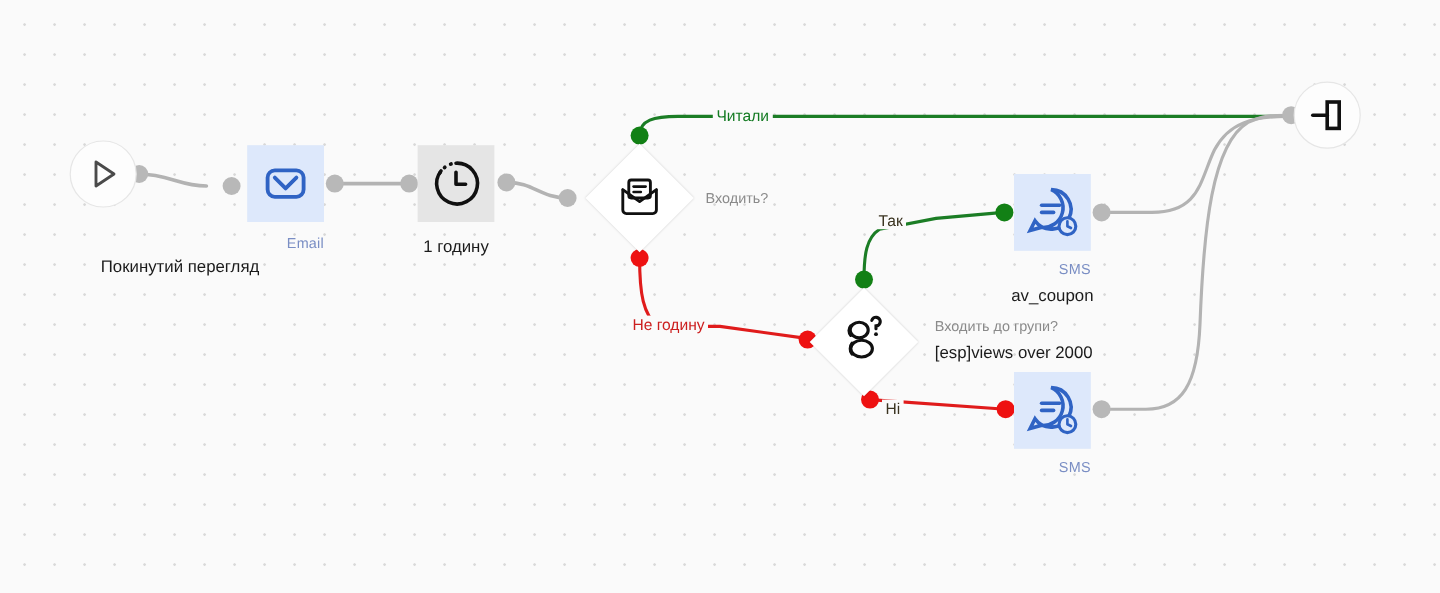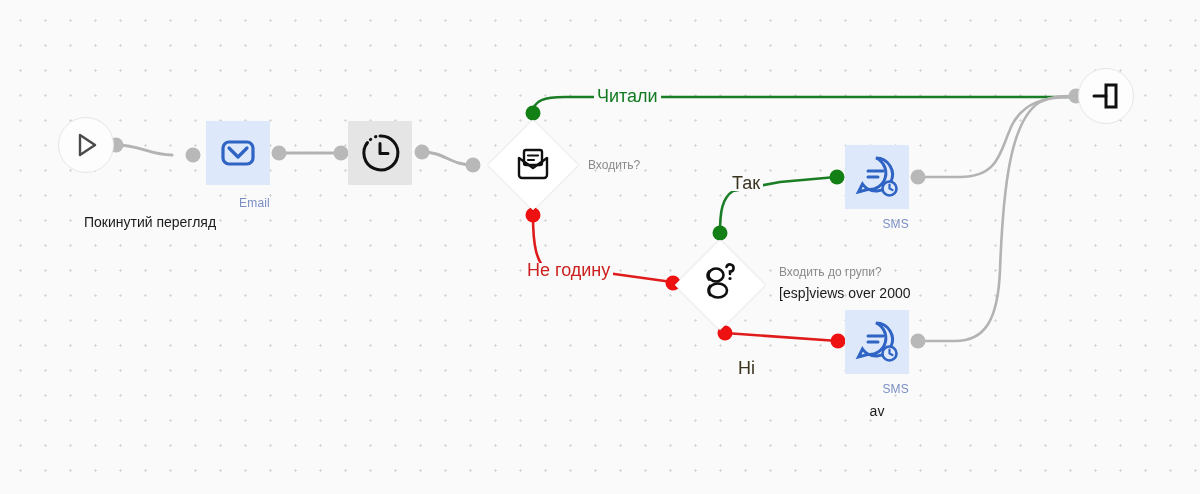--- a/index.html
+++ b/index.html
@@ -92,21 +92,21 @@
     white-space: nowrap;
   }
   .cond-value {
     position: absolute;
     font-size: 14px;
     color: #1b1b1b;
     white-space: nowrap;
   }
   .edge-label {
     position: absolute;
-    font-size: 18px;
+    font-size: 13px;
     white-space: nowrap;
     background: #fafafa;
     padding: 0 3px;
     line-height: 15px;
     text-align: center;
   }
   .edge-label.green { color: #127a21; }
   .edge-label.red   { color: #cc1f1f; }
   .edge-label.dark  { color: #3a3320; }
   
@@ -177,20 +177,21 @@
   <div class="node-type-label" style="left:206px; top:196px; width:64px;">Email</div>
   <div class="node-name-label" style="left:-30px; top:214px; width:360px;">Покинутий перегляд</div>
 
   <div class="node square-node gray" style="left:348px; top:121px;">
     <svg width="46" height="46" viewBox="0 0 46 46">
       <path d="M 23 6 A 17 17 0 1 1 10.5 12.5" fill="none" stroke="#101010" stroke-width="3" stroke-linecap="round"></path>
       <path d="M 9.6 14 A 17 17 0 0 1 20.5 6.2" fill="none" stroke="#101010" stroke-width="3" stroke-linecap="round" stroke-dasharray="0.4 5.4"></path>
       <path d="M 23 13.5 L 23 23.5 L 31 23.5" fill="none" stroke="#101010" stroke-width="3" stroke-linecap="round" stroke-linejoin="round"></path>
     </svg>
   </div>
+  <div class="node-name-label" style="left:300px; top:197px; width:160px;">1 годину</div>
 
   <div class="node diamond-node" style="left:501px; top:133px;">
     <div class="diamond-inner">
       <svg width="42" height="42" viewBox="0 0 42 42">
         <rect x="12" y="6" width="18" height="15" rx="2" fill="#fff" stroke="#101010" stroke-width="2.4"></rect>
         <line x1="16" y1="11.5" x2="26" y2="11.5" stroke="#101010" stroke-width="2.2" stroke-linecap="round"></line>
         <line x1="16" y1="16" x2="22" y2="16" stroke="#101010" stroke-width="2.2" stroke-linecap="round"></line>
         <path d="M 7 14 L 7 31 A 3 3 0 0 0 10 34 L 32 34 A 3 3 0 0 0 35 31 L 35 14" fill="none" stroke="#101010" stroke-width="2.4" stroke-linejoin="round"></path>
         <path d="M 7 14 L 21 24 L 35 14" fill="none" stroke="#101010" stroke-width="2.4" stroke-linejoin="round" stroke-linecap="round"></path>
       </svg>
@@ -216,38 +217,38 @@
   <div class="node square-node blue" style="left:845px; top:145px;">
     <svg width="52" height="52" viewBox="0 0 52 52">
       <path d="M 25 7 A 16.5 16.5 0 1 1 11.5 33 L 7.5 41 L 16.5 38.5 A 16.5 16.5 0 0 0 25 7 Z" fill="none" stroke="#2f63c4" stroke-width="3"></path>
       <line x1="17" y1="20" x2="32" y2="20" stroke="#2f63c4" stroke-width="3" stroke-linecap="round"></line>
       <line x1="17" y1="26" x2="27" y2="26" stroke="#2f63c4" stroke-width="3" stroke-linecap="round"></line>
       <circle cx="38.5" cy="37.5" r="7" fill="#dde8fb" stroke="#2f63c4" stroke-width="2.6"></circle>
       <path d="M 38.5 33.5 L 38.5 37.5 L 41.5 39" fill="none" stroke="#2f63c4" stroke-width="2.2" stroke-linecap="round" stroke-linejoin="round"></path>
     </svg>
   </div>
   <div class="node-type-label" style="left:845px; top:217px; width:64px;">SMS</div>
+  <div class="node-name-label" style="left:797px; top:238px; width:160px;">av_coupon</div>
 
   <div class="node square-node blue" style="left:845px; top:310px;">
     <svg width="52" height="52" viewBox="0 0 52 52">
       <path d="M 25 7 A 16.5 16.5 0 1 1 11.5 33 L 7.5 41 L 16.5 38.5 A 16.5 16.5 0 0 0 25 7 Z" fill="none" stroke="#2f63c4" stroke-width="3"></path>
       <line x1="17" y1="20" x2="32" y2="20" stroke="#2f63c4" stroke-width="3" stroke-linecap="round"></line>
       <line x1="17" y1="26" x2="27" y2="26" stroke="#2f63c4" stroke-width="3" stroke-linecap="round"></line>
       <circle cx="38.5" cy="37.5" r="7" fill="#dde8fb" stroke="#2f63c4" stroke-width="2.6"></circle>
       <path d="M 38.5 33.5 L 38.5 37.5 L 41.5 39" fill="none" stroke="#2f63c4" stroke-width="2.2" stroke-linecap="round" stroke-linejoin="round"></path>
     </svg>
   </div>
   <div class="node-type-label" style="left:845px; top:382px; width:64px;">SMS</div>
-  <div class="node-name-label" style="left:797px; top:403px; width:160px;">av</div>
 
   <div class="node end-node" style="left:1078px; top:68px;">
     <svg width="34" height="34" viewBox="0 0 34 34">
       <rect x="17" y="6" width="10" height="22" fill="none" stroke="#101010" stroke-width="3"></rect>
       <line x1="5" y1="17" x2="17" y2="17" stroke="#101010" stroke-width="3" stroke-linecap="round"></line>
     </svg>
   </div>
 
   <div class="edge-label green" style="left:594px; top:89px;">Читали</div>
   <div class="edge-label red" style="left:524px; top:263px;">Не годину</div>
   <div class="edge-label dark" style="left:729px; top:176px;">Так</div>
-  <div class="edge-label dark" style="left:735px; top:333px;margin-top:28px;">Ні</div>
+  <div class="edge-label dark" style="left:735px; top:333px;">Ні</div>
 
 </div>
 
 </body></html>

